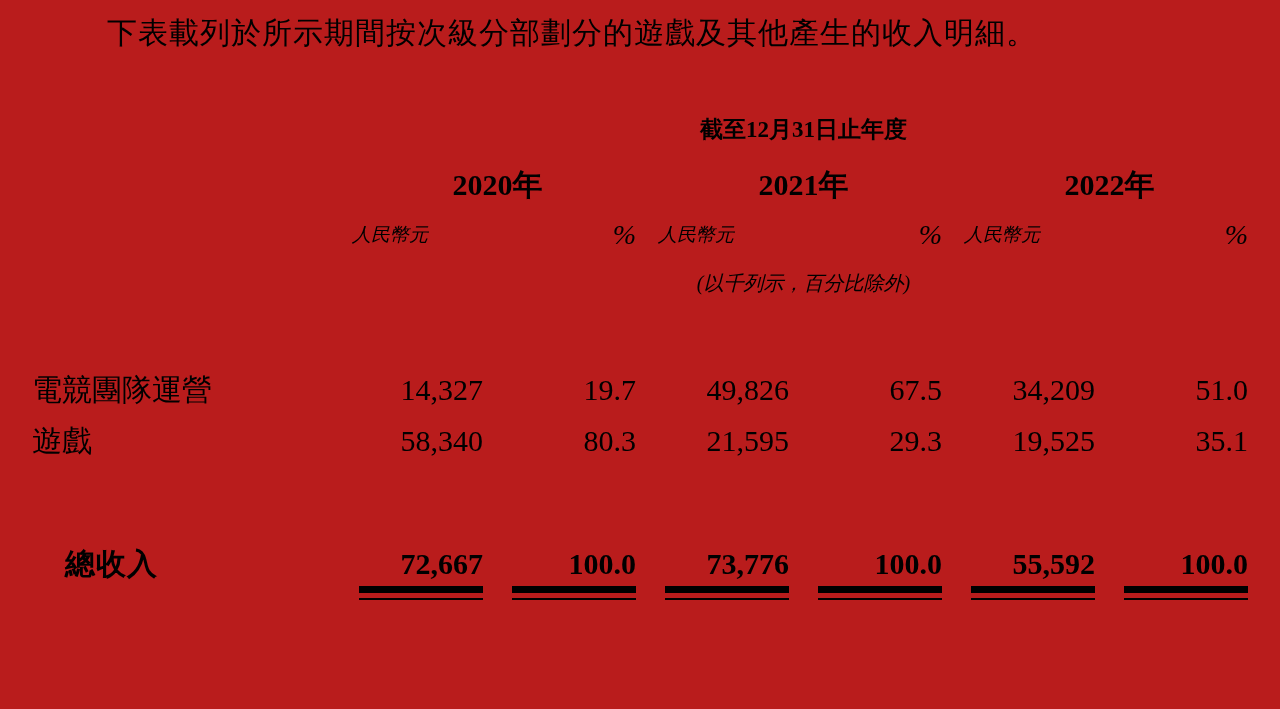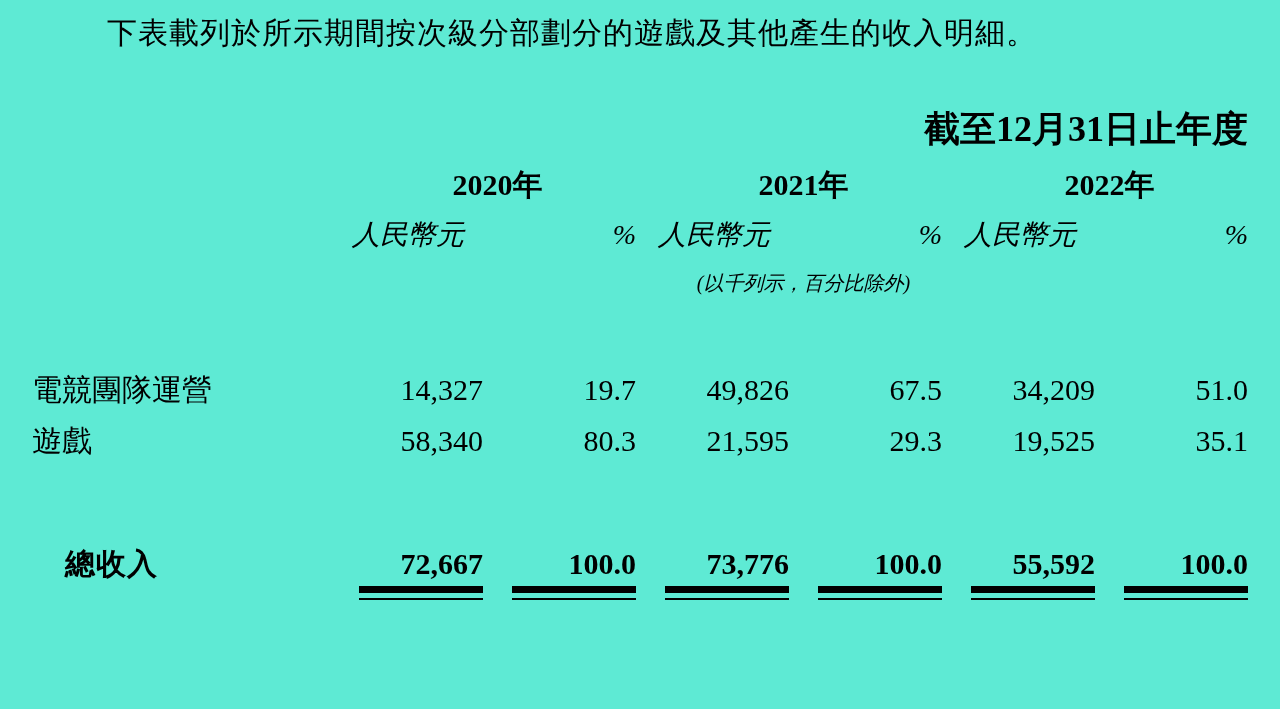--- a/index.html
+++ b/index.html
@@ -1,20 +1,20 @@
 <!DOCTYPE html>
 <html><head>
 <meta charset="utf-8">
 <style>
   html, body { margin: 0; padding: 0; background: #ffffff; }
   .page {
     position: relative;
     width: 1280px;
     height: 709px;
-    background: #5eead4;
+    background: #b91c1c;
     color: #000000;
     font-family: "Liberation Serif", "DejaVu Serif", serif;
     overflow: hidden;
   }
   .intro {
     margin: 0;
     padding: 14px 40px 0 107px;
     font-size: 30px;
     line-height: 38px;
     letter-spacing: 1px;
@@ -35,29 +35,29 @@
   .r-note td   { height: 48px; }
   .r-sp1 td    { height: 56px; }
   .r-data td   { height: 51px; }
   .r-udata td  { height: 60px; }
   .r-sp2 td    { height: 51px; }
   .r-blabel td { height: 51px; }
   .r-total td  { height: 72px; }
 
   
   .span-h {
-    font-size: 36px; font-weight: 700; text-align: right;
+    font-size: 23px; font-weight: 700; text-align: center;
     padding-left: 29px; line-height: 31px; font-family: Liberation Serif, serif;
   }
   .year-h {
     font-size: 30px; font-weight: 700; text-align: center;
     padding-left: 29px; line-height: 31px;
   }
   .rmb {
-    font-size: 28px; font-style: italic; text-align: left;
+    font-size: 19px; font-style: italic; text-align: left;
     padding-left: 22px; line-height: 30px;
   }
   .pct {
     font-size: 28px; font-style: italic; text-align: right;
     line-height: 30px;
   }
   .note-c {
     font-size: 20px; font-style: italic; text-align: center;
     padding-left: 29px; line-height: 30px;
   }

